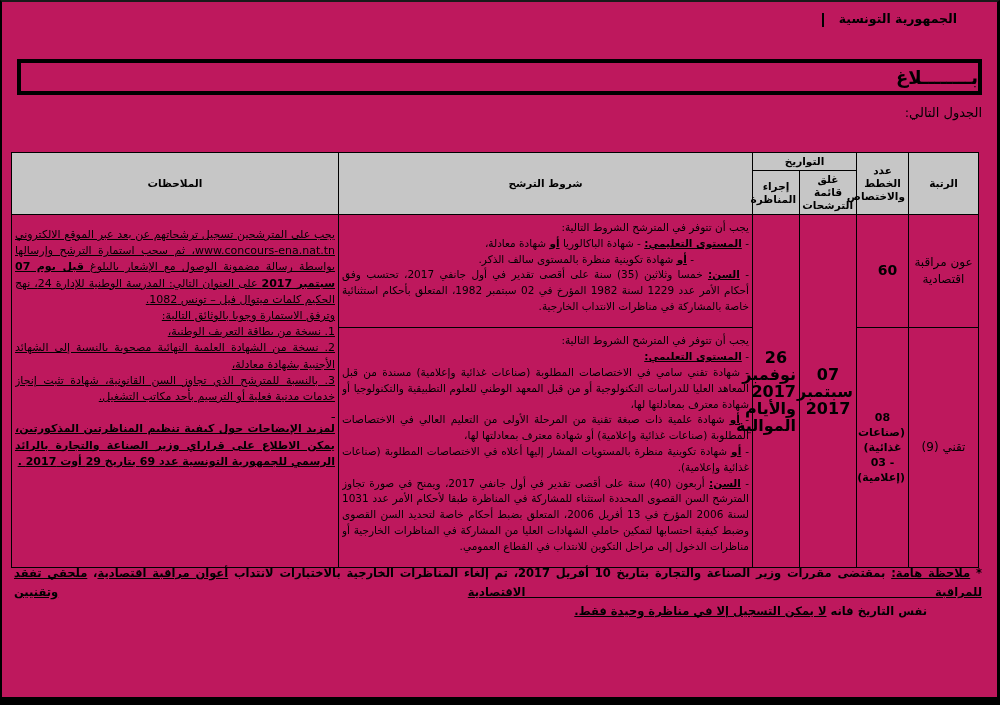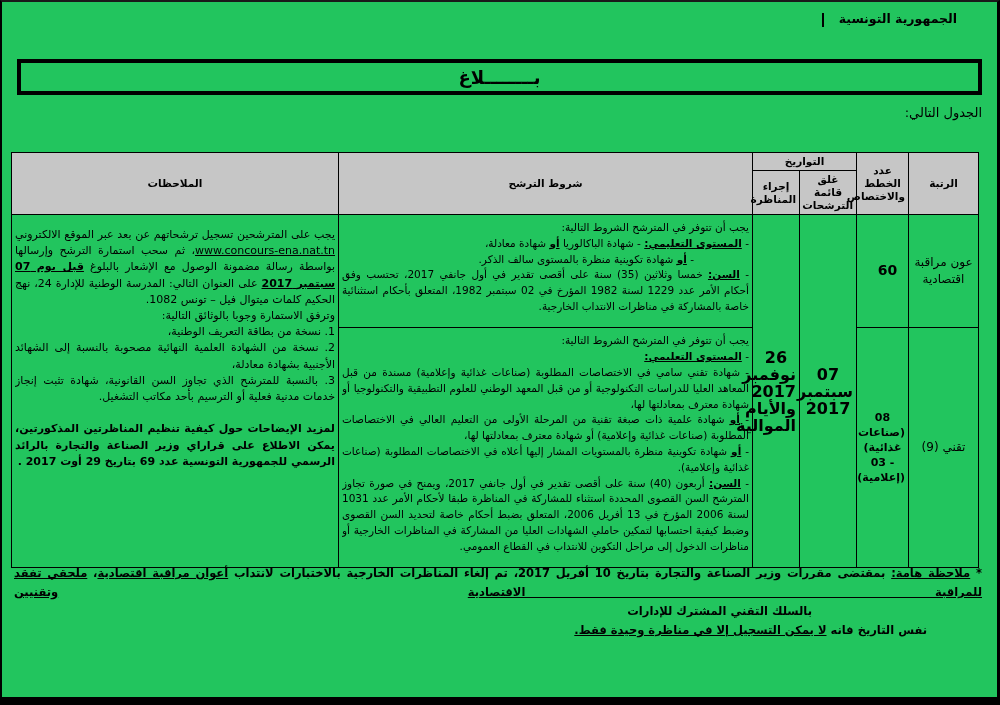--- a/index.html
+++ b/index.html
@@ -1,30 +1,30 @@
 <!DOCTYPE html>
 <html lang="ar" dir="rtl"><head>
 <meta charset="utf-8">
 <style>
   html,body{margin:0;padding:0;background:#e8e8e8;}
   .page{
-    position:relative;width:1000px;height:705px;margin:0 auto;background:#22c55e;
+    position:relative;width:1000px;height:705px;margin:0 auto;background:#be185d;
     box-sizing:border-box;border-left:2px solid #000;border-top:2px solid #1a1a1a;
     border-right:3px solid #000;border-bottom:8px solid #000;overflow:hidden;
     font-family:"DejaVu Sans",sans-serif;color:#000;direction:rtl;
   }
   .b{font-weight:bold}
   .u{text-decoration:underline}
   
   .gov{position:absolute;top:6px;right:40px;text-align:right;font-weight:bold;font-size:12.5px;line-height:22px;}
   .gov .vbar{display:inline-block;width:2px;height:14px;background:#000;margin-right:10px;vertical-align:middle;}
   
   .titlebox{
     position:absolute;top:57px;right:15px;left:15px;height:28px;border:4px solid #000;
-    display:flex;align-items:center;justify-content:center;
+    display:flex;align-items:center;
   }
   .titlebox .t{font-weight:bold;font-size:18px;letter-spacing:1px;}
   
   .intro{position:absolute;top:101px;right:15px;left:12px;font-size:13px;line-height:20px;}
   .jlast{text-align:justify;text-align-last:justify;}
   
   table.main{
     position:absolute;top:150px;right:18px;border-collapse:collapse;table-layout:fixed;
     width:967px;direction:rtl;
   }
@@ -33,21 +33,21 @@
   th.dates-h{height:16px;font-size:11px;padding:0;}
   tr.subhead th{height:32px;}
   td.rank{font-weight:normal;font-size:12px;text-align:center;line-height:17px;}
   td.pos{font-weight:bold;text-align:center;line-height:15px;font-size:11px;}
   td.pos.big{font-size:14px;padding-left:13px;}
   td.datecell{font-weight:bold;font-size:16px;text-align:center;line-height:17px;padding:2px 4px;}
   td.cond, td.notes{vertical-align:top;padding:4px 8px;}
   .cw{overflow:hidden;font-size:10.5px;line-height:15.8px;text-align:justify;}
   .cw-r1{height:102px;}
   .cw-r2{height:228px;}
-  .cw-notes{height:338px;font-size:11px;line-height:16.2px;padding-top:10px;}
+  .cw-notes{height:338px;font-size:11px;line-height:16.2px;padding-top:10px;text-decoration:underline;}
   .tl{min-height:8px;}
   .tl.ind{padding-right:55px;}
   .tl.right{text-align:right;}
   
   .footer{position:absolute;top:562px;right:15px;left:12px;font-size:11.5px;font-weight:bold;line-height:19px;}
   .footer .tl{text-align:justify;}
   .footer .tl.pos2{width:max-content;max-width:100%;margin-right:170px;}
   .footer .tl.pos4{width:max-content;max-width:100%;margin-right:58px;}
   .footer .tl.pos5{width:max-content;max-width:100%;margin-right:55px;}
 </style>
@@ -131,17 +131,16 @@
               <div class="tl"><span>- </span><span class="b u">أو</span><span> شهادة تكوينية منظرة بالمستويات المشار إليها أعلاه في الاختصاصات المطلوبة (صناعات غذائية وإعلامية).</span></div>
               <div class="tl"><span>- </span><span class="b u">السن:</span><span> أربعون (40) سنة على أقصى تقدير في أول جانفي 2017، ويمنح في صورة تجاوز المترشح السن القصوى المحددة استثناء للمشاركة في المناظرة طبقا لأحكام الأمر عدد 1031 لسنة 2006 المؤرخ في 13 أفريل 2006، المتعلق بضبط أحكام خاصة لتحديد السن القصوى وضبط كيفية احتسابها لتمكين حاملي الشهادات العليا من المشاركة في المناظرات الخارجية أو مناظرات الدخول إلى مراحل التكوين للانتداب في القطاع العمومي.</span></div>
             </div>
         </td>
       </tr>
     </tbody>
   </table>
 
   <div class="footer">
       <div class="tl jlast"><span class="b">* </span><span class="b u">ملاحظة هامة:</span><span class="b"> بمقتضى مقررات وزير الصناعة والتجارة بتاريخ 10 أفريل 2017، تم إلغاء المناظرات الخارجية بالاختبارات لانتداب </span><span class="b u">أعوان مراقبة اقتصادية</span><span class="b">، </span><span class="b u">ملحقي تفقد للمراقبة الاقتصادية</span><span class="b"> </span><span class="b u">وتقنيين</span></div>
-      <div class="tl pos2"><span class="b">بالسلك التقني المشترك للإدارات</span></div>
       <div class="tl pos5"><span class="b">نفس التاريخ فانه </span><span class="b u">لا يمكن التسجيل إلا في مناظرة وحيدة فقط.</span></div>
     </div>
 
 </div>
 
 </body></html>

